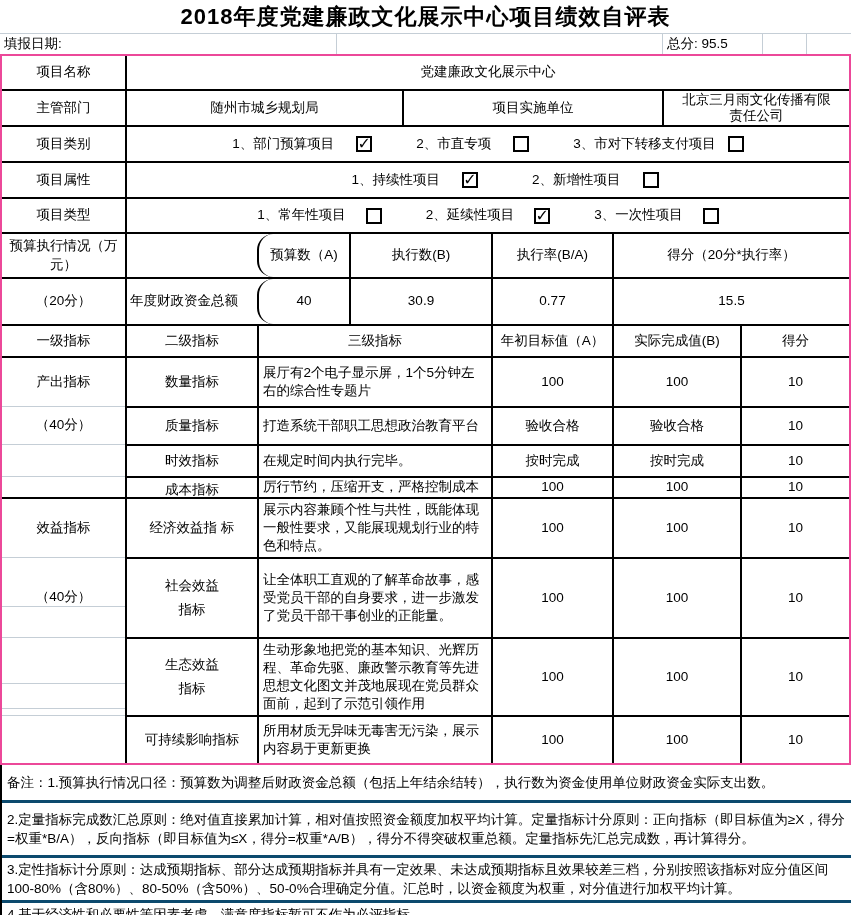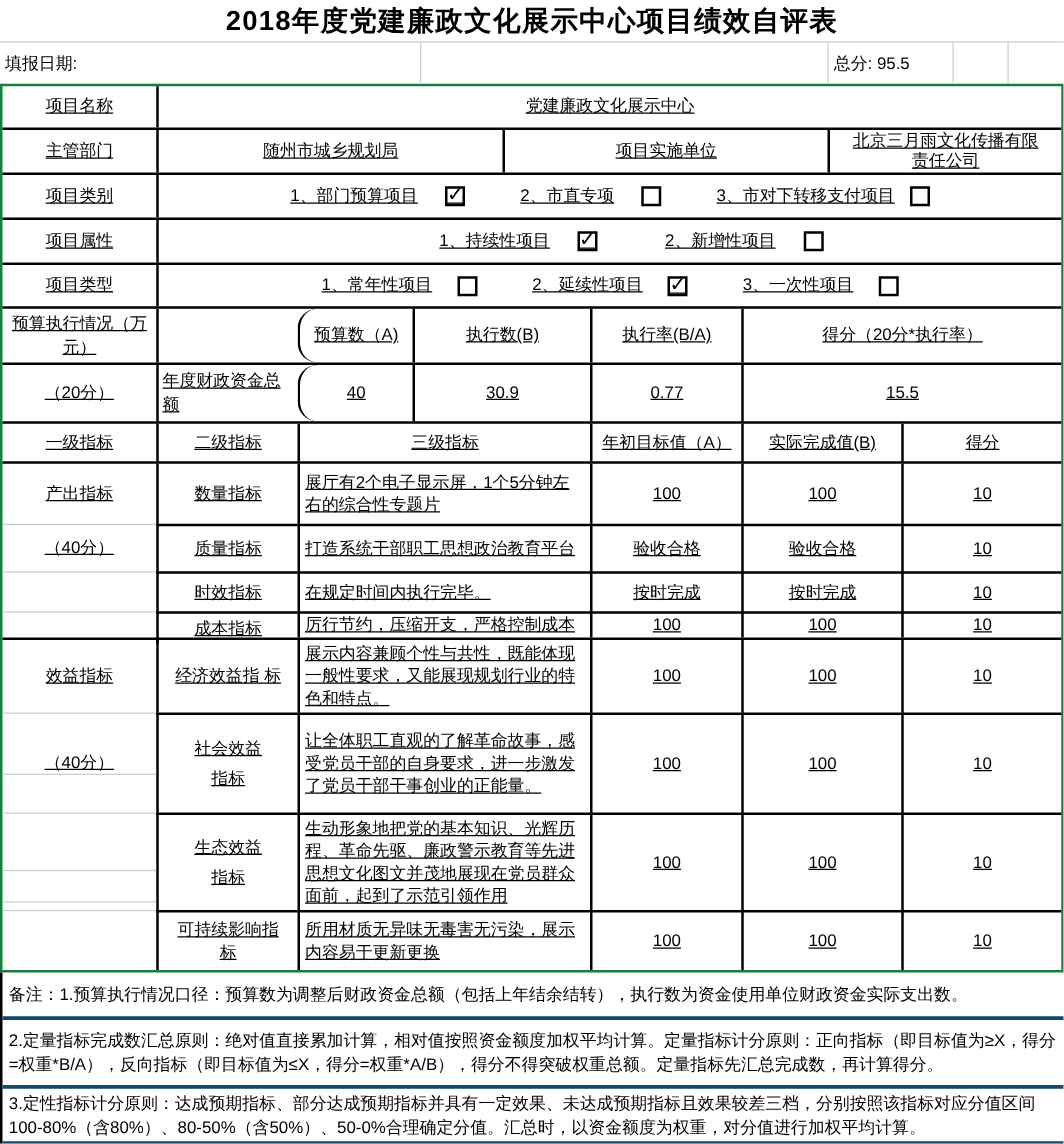--- a/index.html
+++ b/index.html
@@ -5,39 +5,39 @@
   html,body{margin:0;padding:0;background:#fff;}
   .sheet{
     width:851px;height:915px;background:#fff;color:#000;
     font-family:"Liberation Sans","DejaVu Sans",sans-serif;
     position:relative;overflow:hidden;
   }
   
   .title-row{height:33px;display:flex;align-items:center;justify-content:center;
     font-size:22px;font-weight:bold;letter-spacing:1px;}
   
-  .date-row{height:34px;display:flex;box-sizing:border-box;
+  .date-row{height:21px;display:flex;box-sizing:border-box;
     border-top:1px solid #c5ced6;font-size:13.5px;}
   .date-row .dcell{box-sizing:border-box;border-right:1px solid #c5ced6;
     display:flex;align-items:center;padding:0 4px;}
   .dc1{width:337px;}
   .dc2{width:326px;}
   .dc3{width:100px;}
   .dc4{width:44px;}
   .dc5{flex:1;border-right:none !important;}
   
-  .mtable{width:847px;border:2px solid #15803d;text-decoration:underline;}
+  .mtable{width:847px;border:2px solid #ec4899;}
   .mr{display:flex;}
   .c{box-sizing:border-box;display:flex;align-items:center;justify-content:center;
      text-align:center;font-size:13.5px;line-height:1.35;}
   .bl{border-left:2px solid #000;}
   .bt{border-top:2px solid #000;}          
   .lt{border-top:1px solid #c5ced6;}       
   .rbt{border-top:2px solid #000;}         
-  .wA{width:123px;} .wB{width:113px;} .wC{width:234px;}
+  .wA{width:123px;} .wB{width:132px;} .wC{width:234px;}
   .wD{width:121px;} .wE{width:128px;} .wF{flex:1;}
   .wV1{width:277px;} .wV2{width:260px;}
   .wB1{width:92px;border-radius:16px;} .wB2{width:142px;}
   .la{justify-content:flex-start;text-align:left;padding:0 4px;}
   .padB{padding:12px 10px;}
   .fund{justify-content:flex-start;text-align:left;padding:0 12px 0 3px;}
   .company{justify-content:flex-start;text-align:center;padding:0 15px;line-height:1.2;}
   .h33{height:33px;} .h34{height:34px;} .h43{height:43px;} .h45{height:45px;justify-content:flex-end;}
   .h30{height:30px;} .h48{height:48px;} .h38{height:38px;} .h32{height:32px;border-radius:11px;}
   .h21{height:21px;} .h58{height:58px;} .h80{height:80px;} .h78{height:78px;} .h48b{height:48px;}

